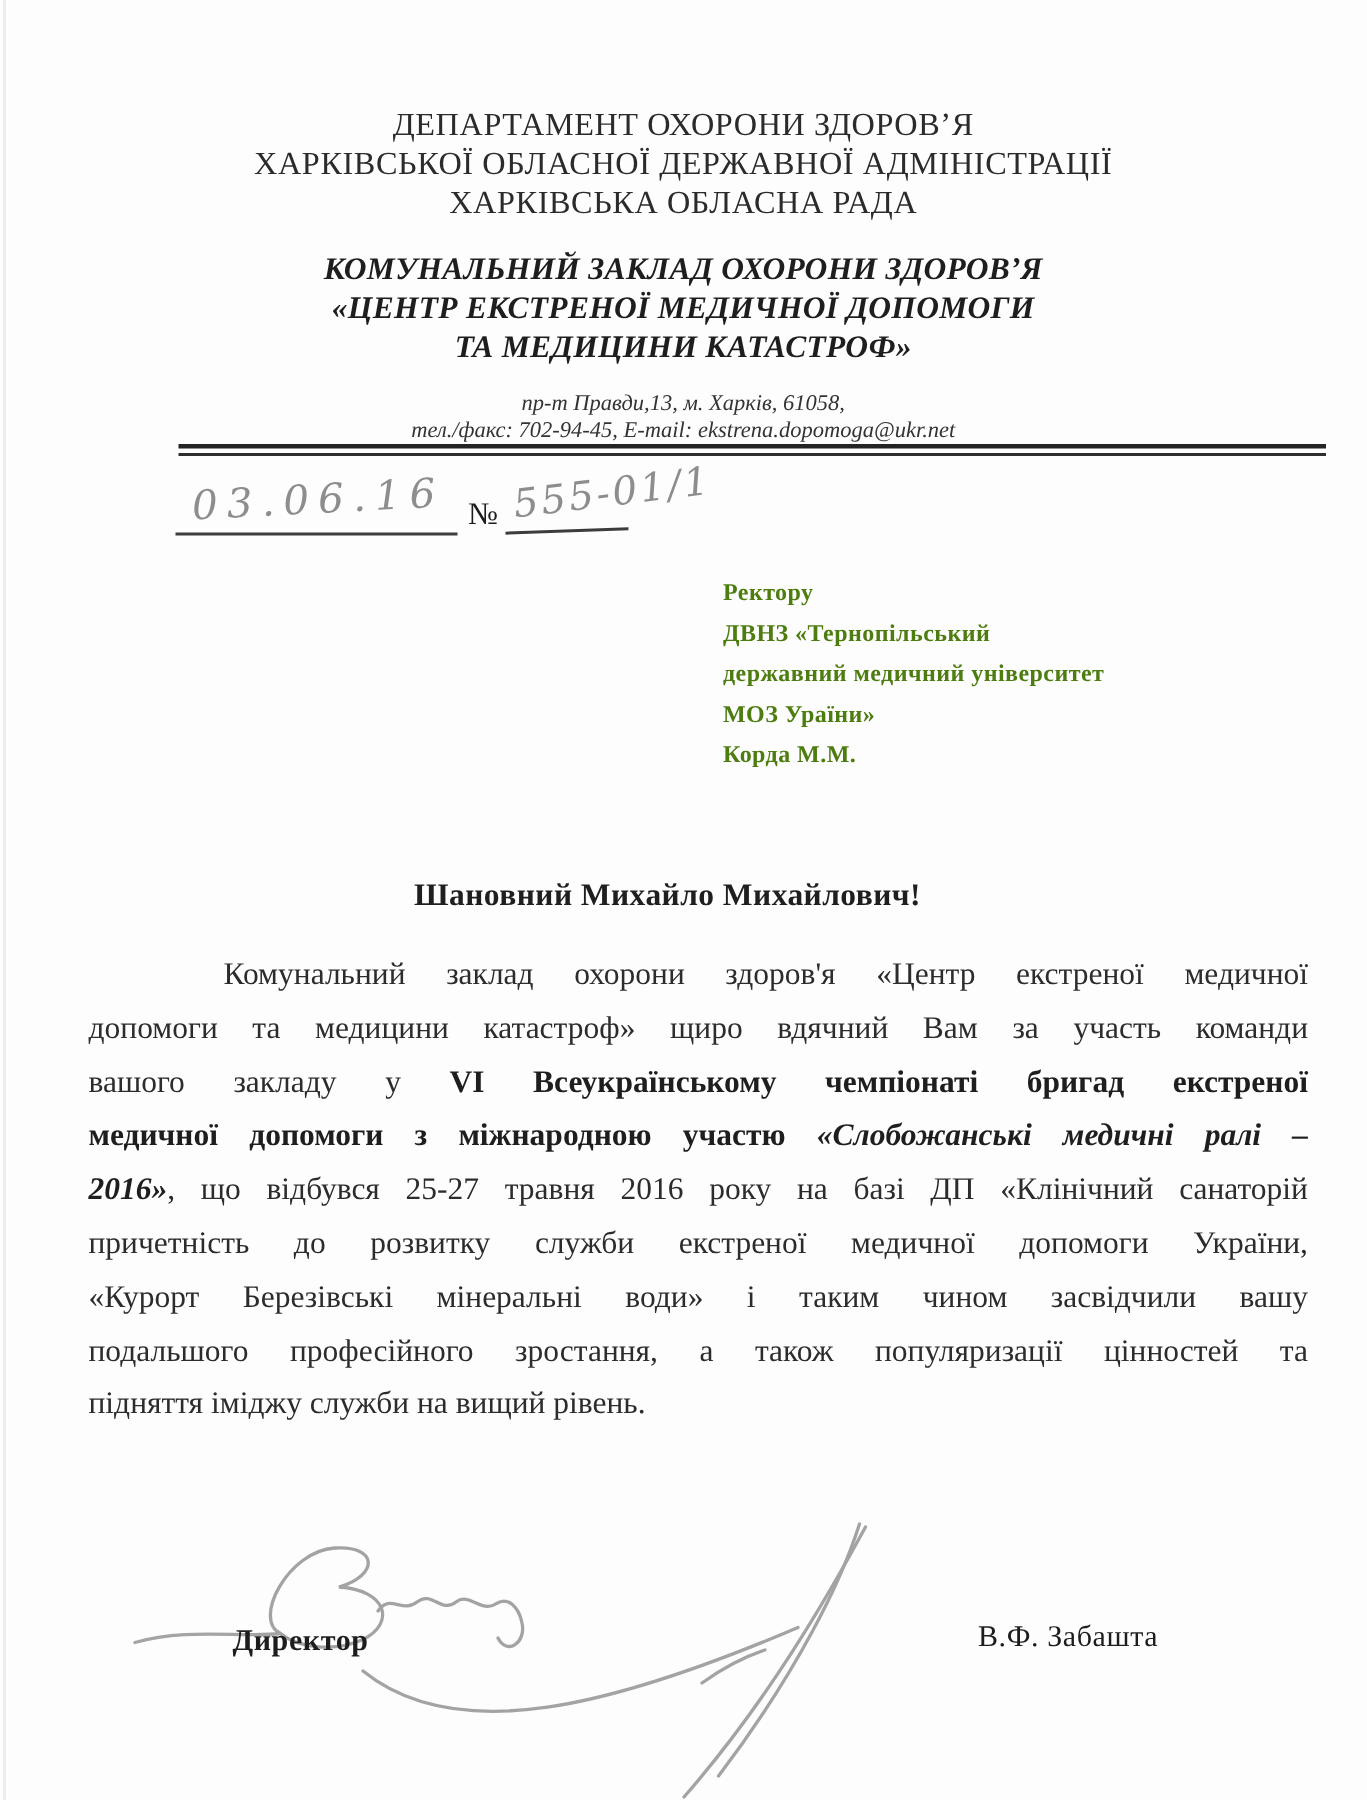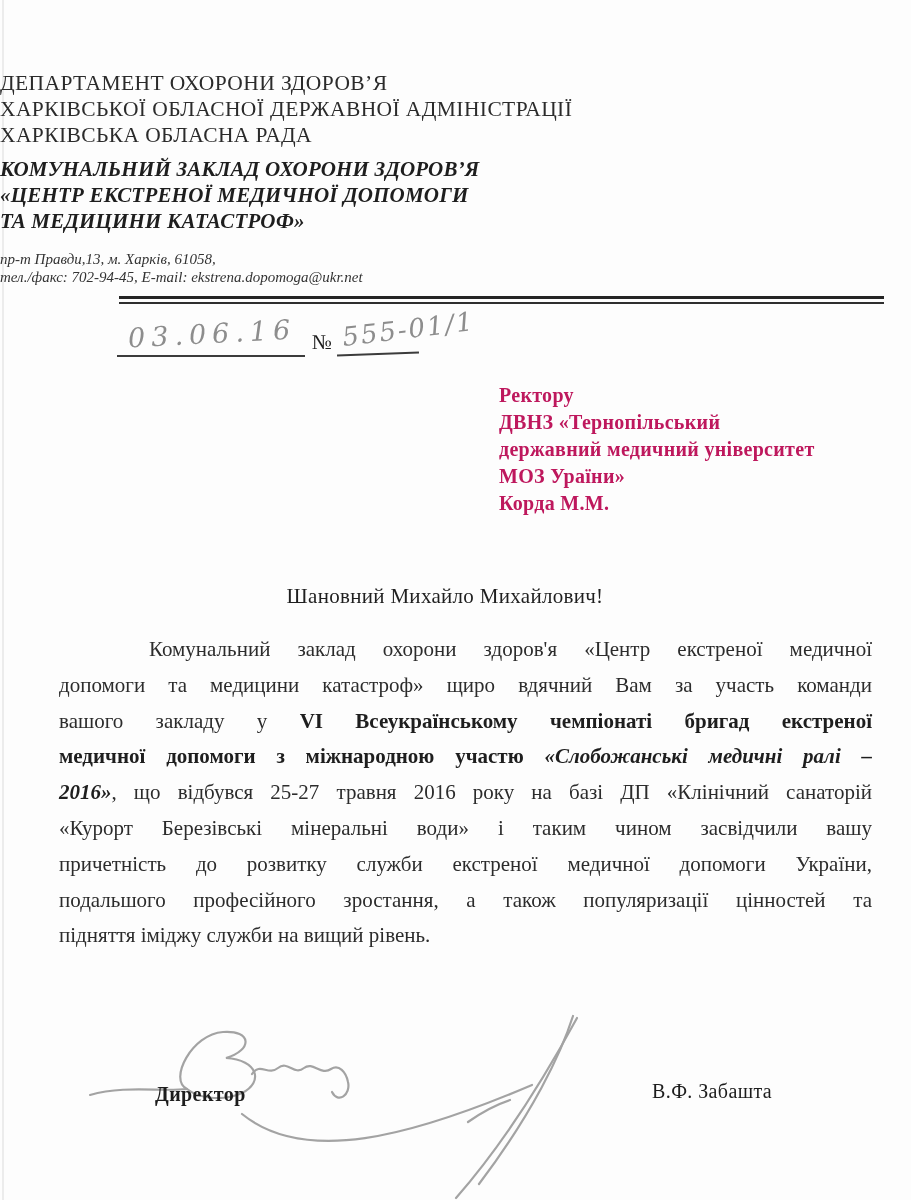--- a/index.html
+++ b/index.html
@@ -11,29 +11,29 @@
     background:#fdfdfd;
     overflow:hidden;
     font-family:"Liberation Serif", serif;
     color:#222;
   }
   .scan-edge {
     position:absolute; left:2px; top:0; bottom:0; width:2px;
     background:#ececec;
   }
   
-  .letterhead { position:absolute; left:0; right:0; top:70px; text-align:left; }
+  .letterhead { position:absolute; left:0; right:0; top:70px; text-align:center; }
   .org-line {
     font-size:21.5px; line-height:26px; color:#2b2b2b; letter-spacing:0.4px;
   }
   .inst-line {
     font-size:21px; line-height:26px; font-weight:bold; font-style:italic;
     color:#1e1e1e; letter-spacing:0.2px;
   }
-  .inst-block { margin-top:8px; }
+  .inst-block { margin-top:18px; }
   .contact-block { margin-top:17px; }
   .contact-line {
     font-size:15px; line-height:17.5px; font-style:italic; color:#333;
   }
   
   .rule {
     position:absolute; left:119px; top:296px; width:765px; height:3px;
     border-top:3px solid #242424; border-bottom:2px solid #2e2e2e;
   }
   
@@ -50,28 +50,28 @@
     transform:rotate(-7deg);
   }
   .numero {
     position:absolute; left:312px; top:330px; font-size:21px; color:#1d1d1d;
   }
   .ref-underline { position:absolute; border-bottom:2px solid #3c3c3c; height:0; }
   .u-date { left:117px; top:355px; width:188px; }
   .u-num  { left:337px; top:353px; width:82px; transform:rotate(-2deg); }
   
   .recipient {
-    position:absolute; left:499px; top:382px;
-    font-weight:bold; font-size:20px; line-height:27px; color:#be185d;
+    position:absolute; left:482px; top:382px;
+    font-weight:bold; font-size:16px; line-height:27px; color:#4d7c0f;
     letter-spacing:0.3px;
   }
   
   .salutation {
     position:absolute; left:0; width:890px; top:584px; text-align:center;
-    font-weight:normal; font-size:21px; color:#1f1f1f; letter-spacing:0.3px;
+    font-weight:bold; font-size:21px; color:#1f1f1f; letter-spacing:0.3px;
   }
   
   .body-text {
     position:absolute; left:59px; top:632px; width:813px;
     font-size:21px; line-height:35.8px; color:#2c2c2c;
   }
   .body-line { text-align:justify; text-align-last:justify; white-space:normal; }
   .body-line.first { text-indent:90px; }
   .body-line.last { text-align-last:left; }
   .seg-r  { font-weight:normal; font-style:normal; }
@@ -131,22 +131,22 @@
   </div>
 
   <div class="salutation">Шановний Михайло Михайлович!</div>
 
   <div class="body-text">
       <div class="body-line first"><span class="seg-r">Комунальний заклад охорони здоров'я «Центр екстреної медичної</span></div>
       <div class="body-line"><span class="seg-r">допомоги та медицини катастроф» щиро вдячний Вам за участь команди</span></div>
       <div class="body-line"><span class="seg-r">вашого закладу у </span><span class="seg-b">VI Всеукраїнському чемпіонаті бригад екстреної</span></div>
       <div class="body-line"><span class="seg-b">медичної допомоги з міжнародною участю </span><span class="seg-bi">«Слобожанські медичні ралі –</span></div>
       <div class="body-line"><span class="seg-bi">2016»</span><span class="seg-r">, що відбувся 25-27 травня 2016 року на базі ДП «Клінічний санаторій</span></div>
+      <div class="body-line"><span class="seg-r">причетність до розвитку служби екстреної медичної допомоги України,</span></div>
       <div class="body-line"><span class="seg-r">«Курорт Березівські мінеральні води» і таким чином засвідчили вашу</span></div>
-      <div class="body-line"><span class="seg-r">причетність до розвитку служби екстреної медичної допомоги України,</span></div>
       <div class="body-line"><span class="seg-r">подальшого професійного зростання, а також популяризації цінностей та</span></div>
       <div class="body-line last"><span class="seg-r">підняття іміджу служби на вищий рівень.</span></div>
     </div>
 
   <svg class="sig-svg" width="530" height="210" viewBox="0 0 530 210">
     <g fill="none" stroke="#949494" stroke-width="2.2" stroke-linecap="round" opacity="0.85">
       <path d="M 10,93 C 45,83 80,90 107,87"></path>
       <path d="M 107,87 C 88,78 112,32 143,30 C 172,28 173,48 146,56 C 178,58 184,80 162,91 C 142,100 118,96 107,87"></path>
       <path d="M 172,72 C 180,60 188,74 198,66 C 208,58 214,74 224,66 C 233,59 241,74 251,67 C 259,62 266,70 268,80 C 271,93 258,102 252,90"></path>
       <path d="M 162,112 C 225,163 330,135 452,83"></path>

